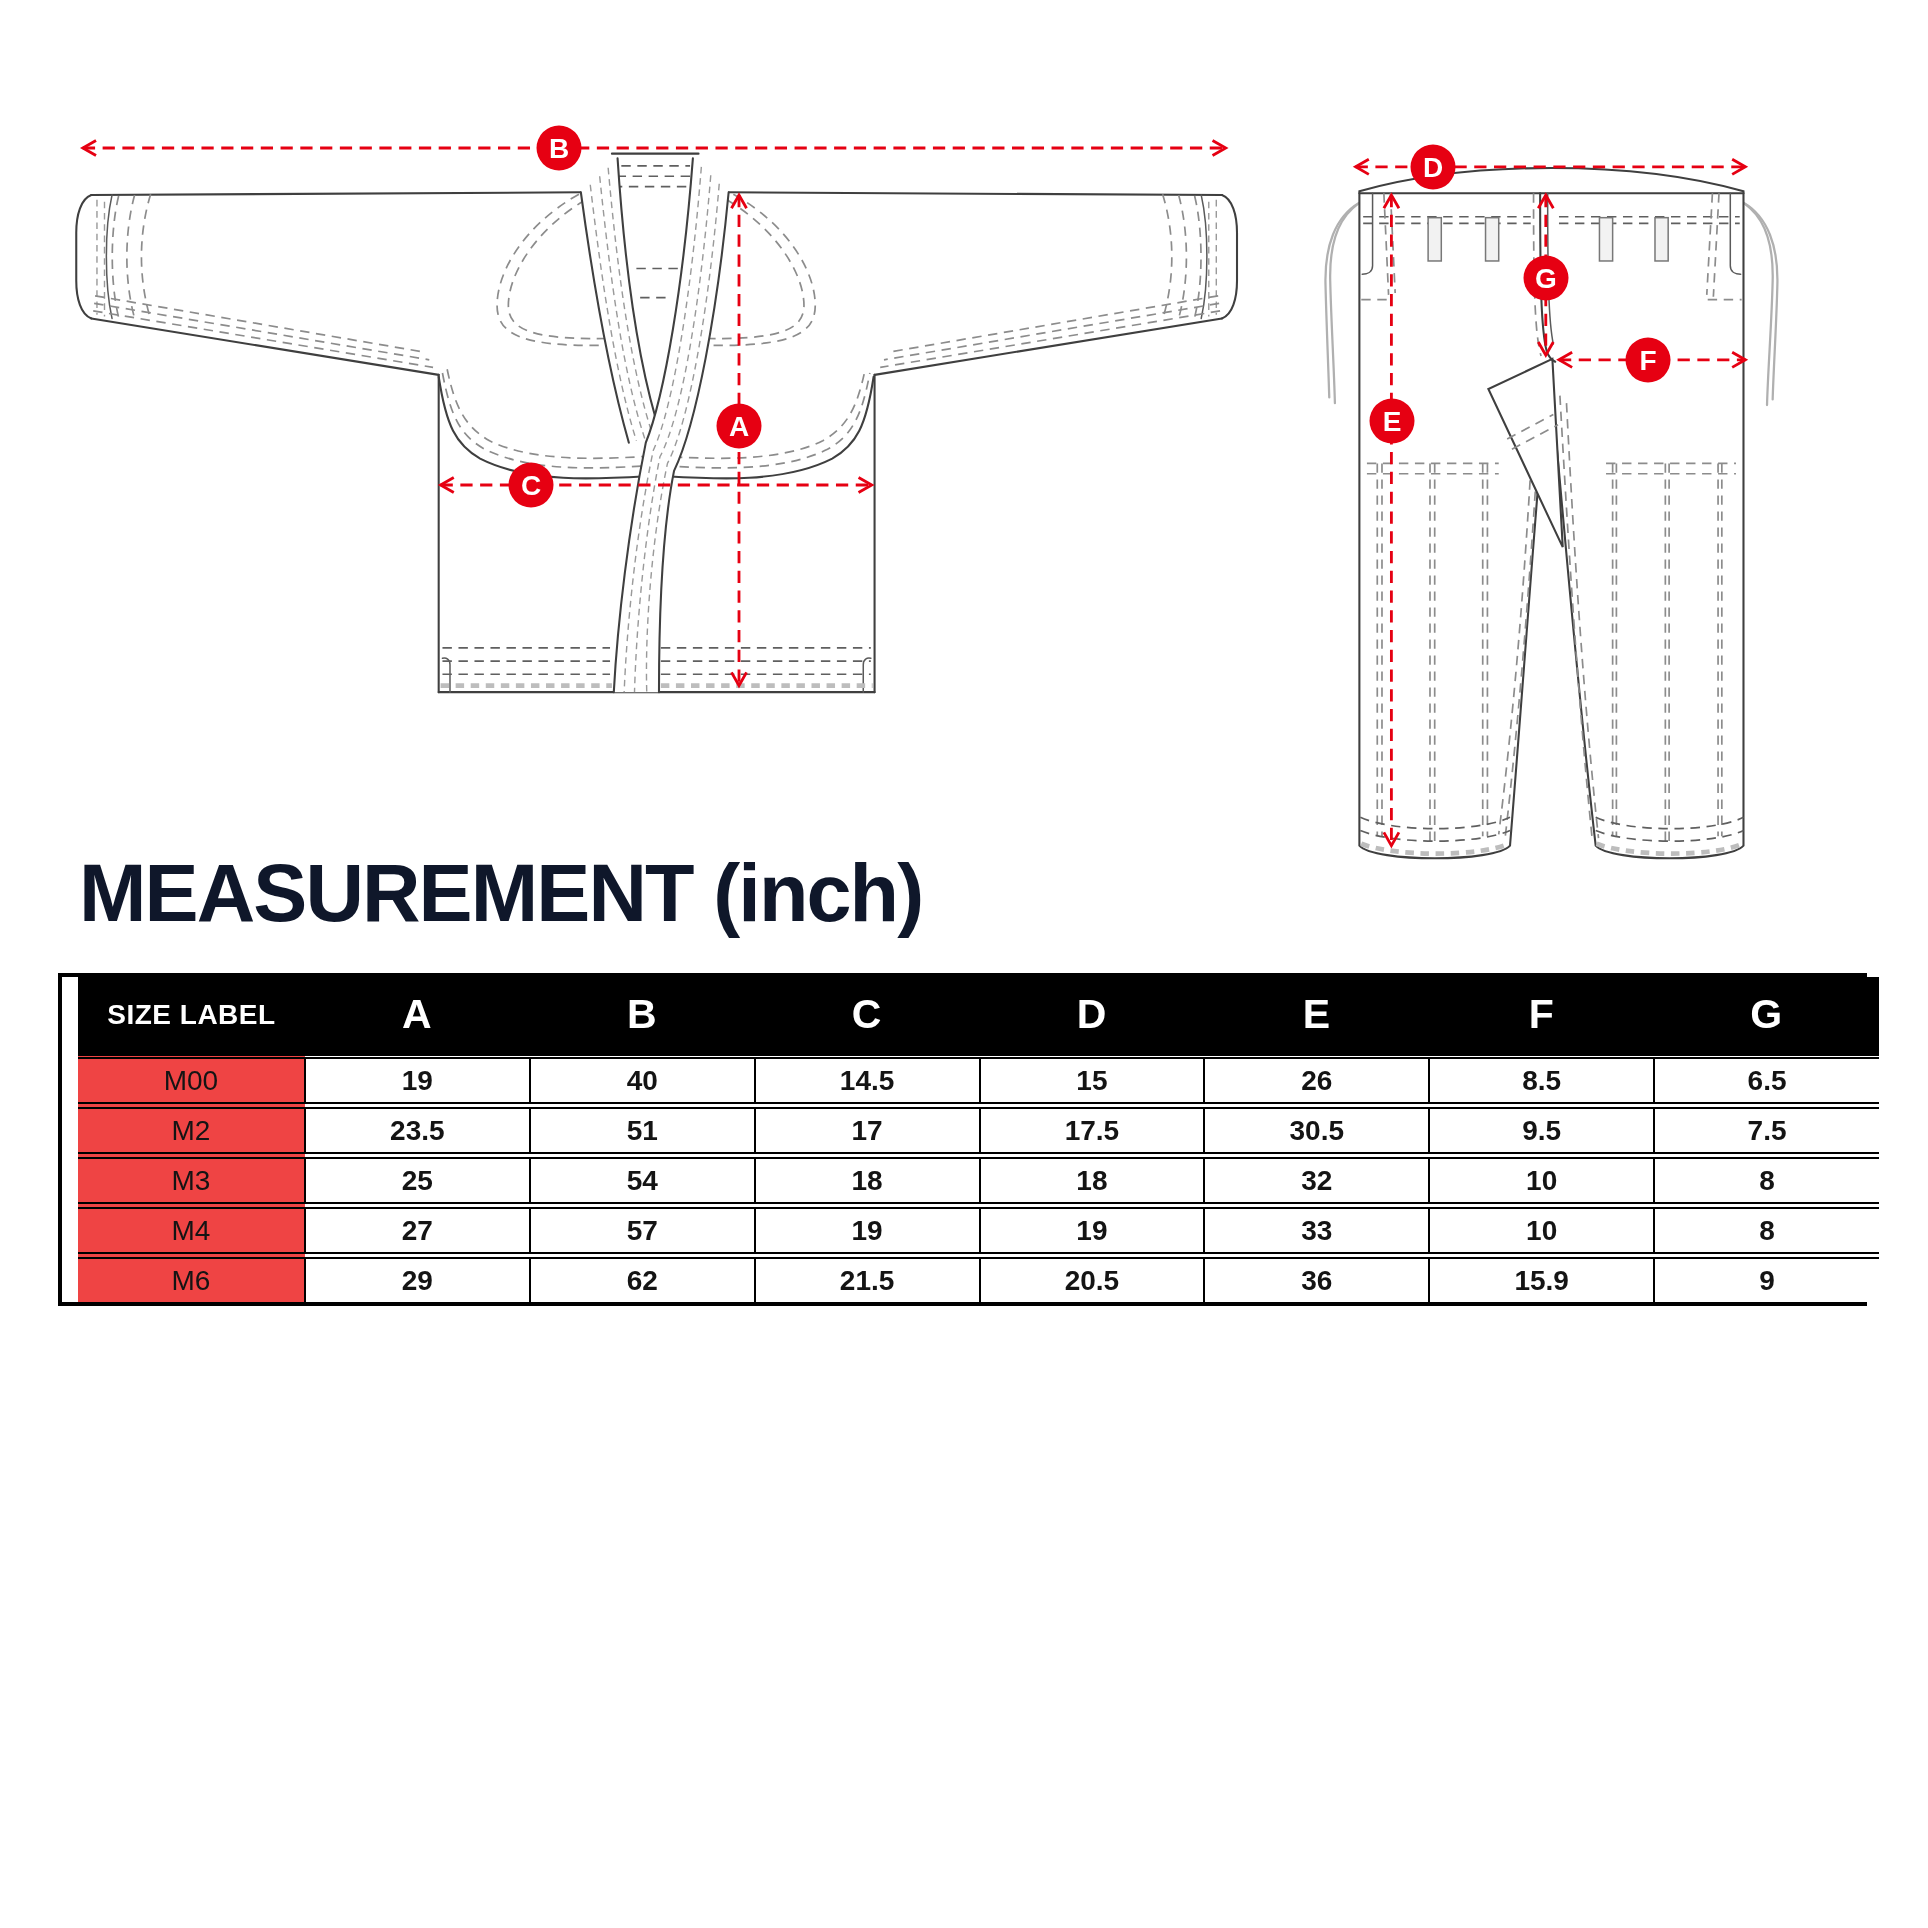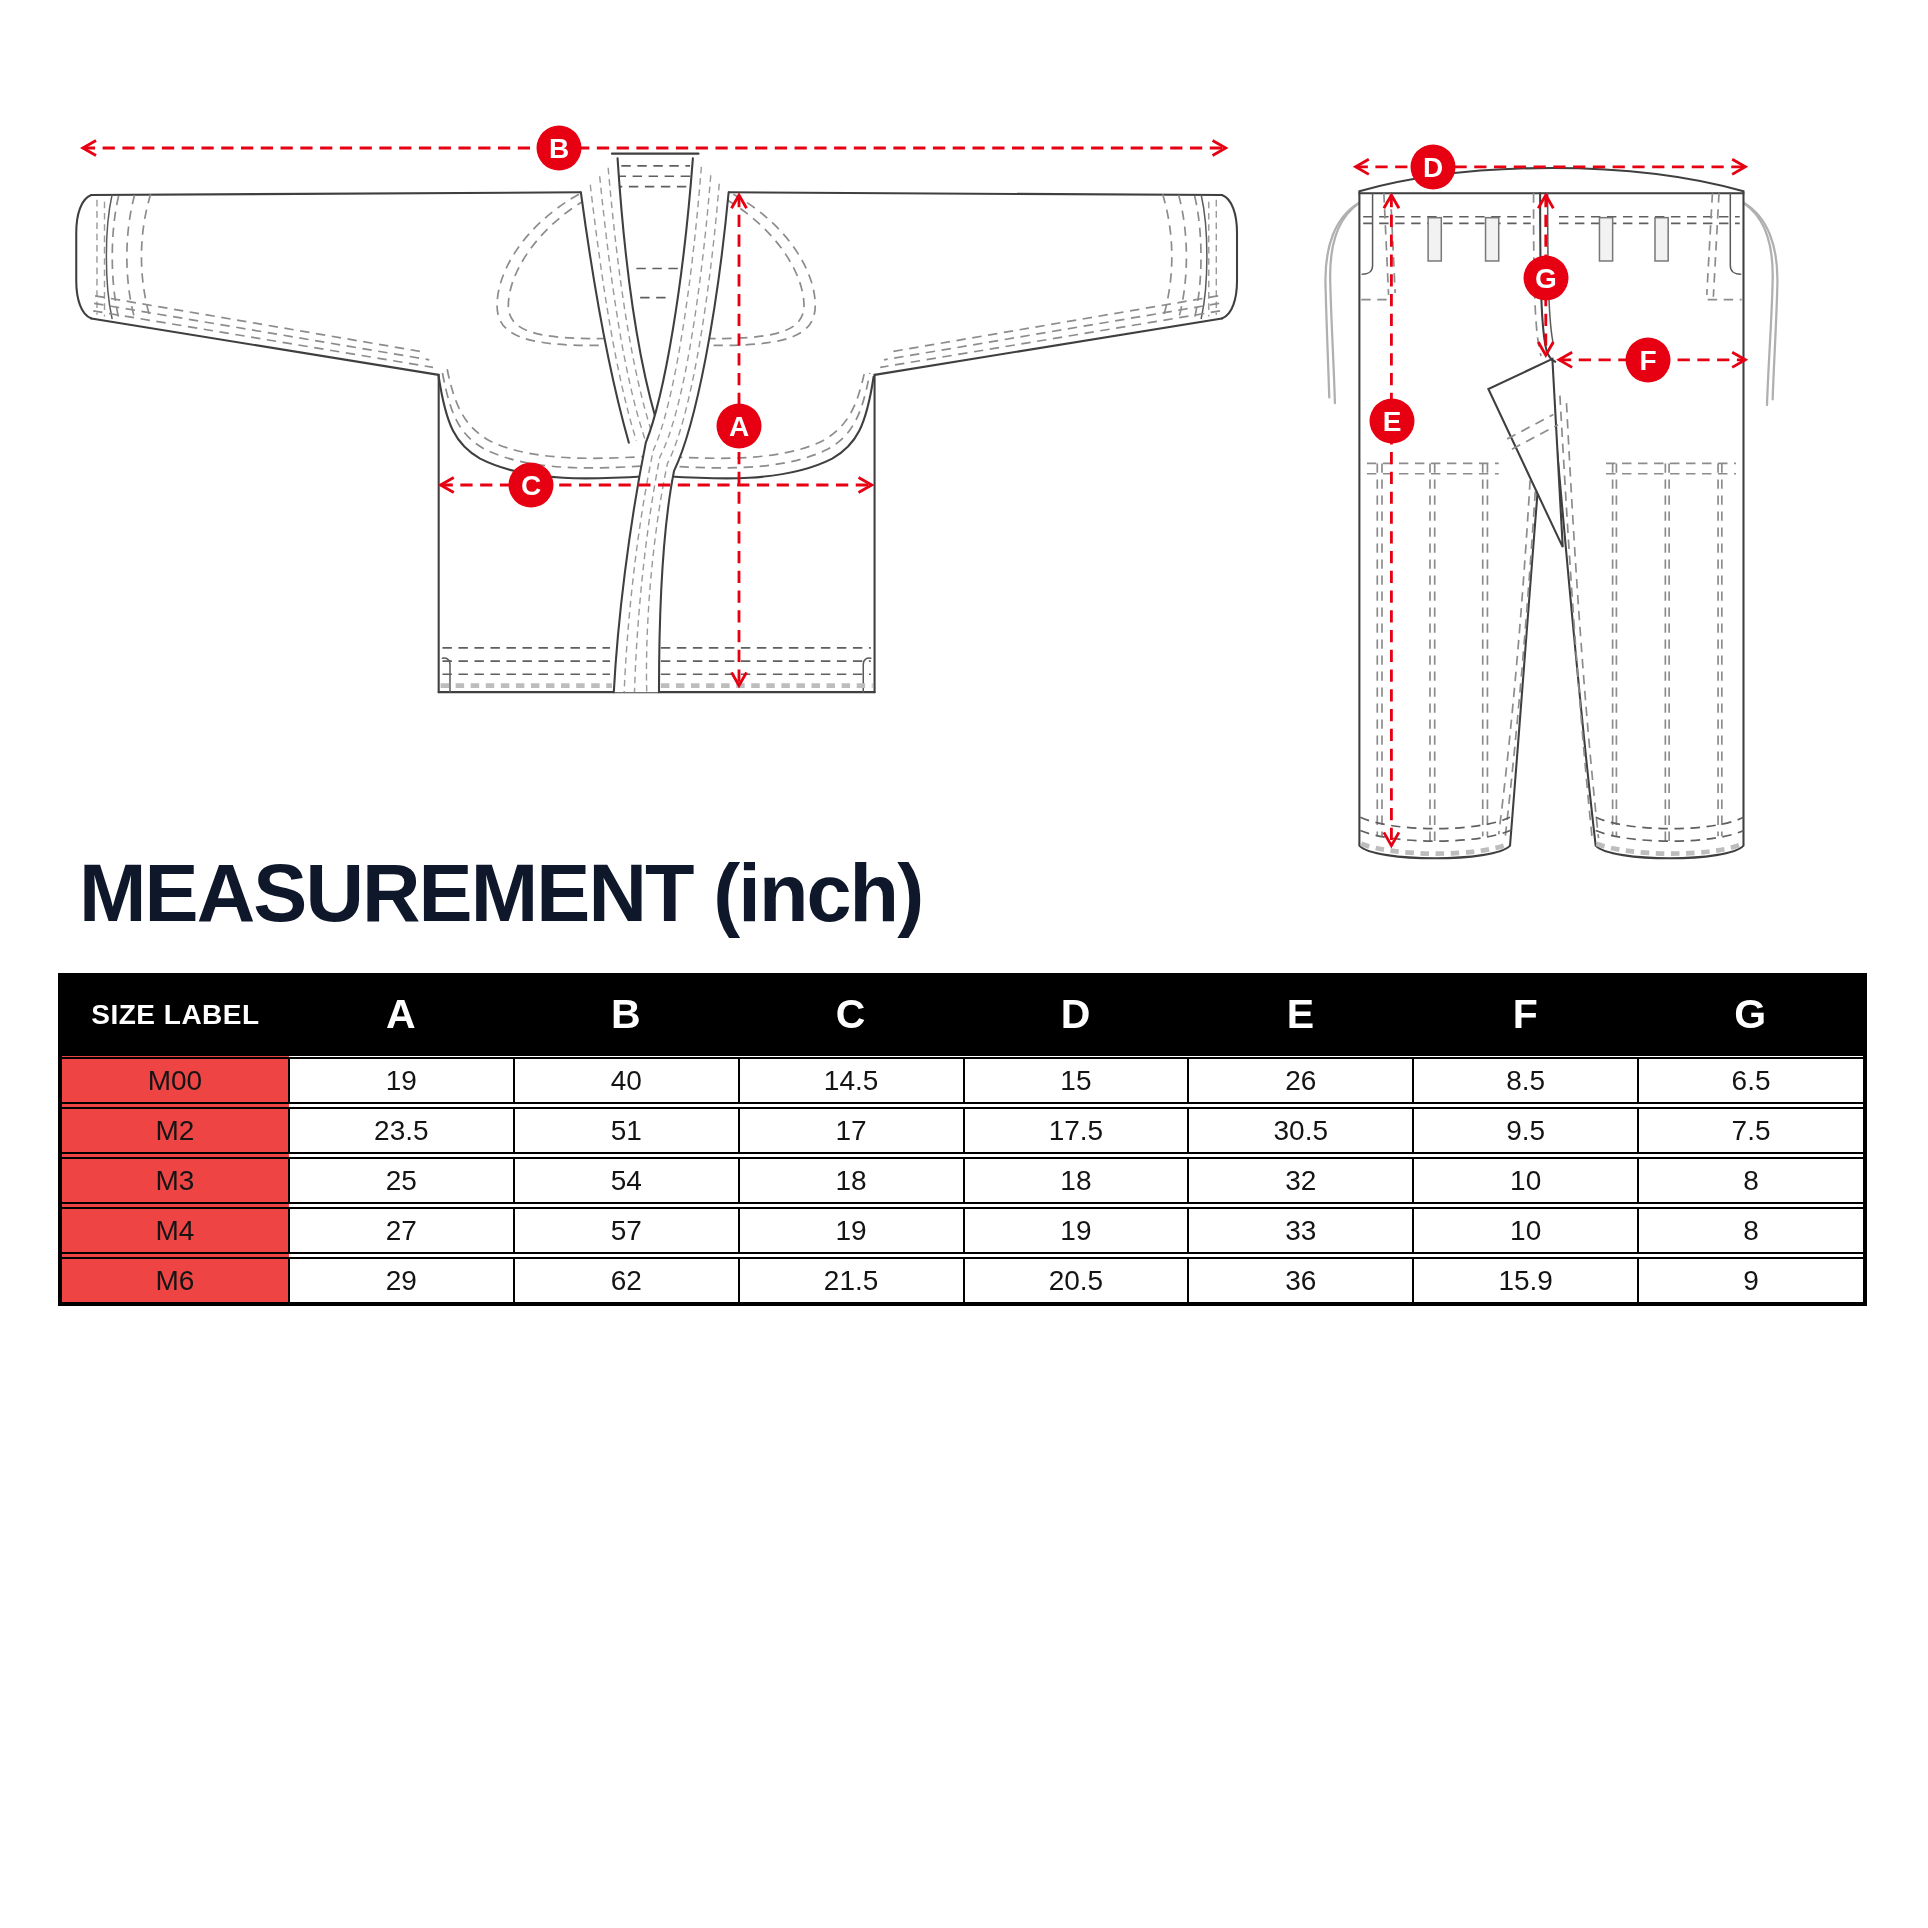--- a/index.html
+++ b/index.html
@@ -22,29 +22,29 @@
   .red-head{stroke:var(--accent,#e60012);stroke-width:3;fill:none;stroke-linejoin:miter;}
 
   .badge{position:absolute;width:45px;height:45px;border-radius:50%;
     background:var(--accent,#e60012);color:#fff;display:flex;align-items:center;justify-content:center;
     font-weight:700;font-size:28px;transform:translate(-50%,-50%);line-height:1;}
 
   .title{position:absolute;left:79px;top:853px;margin:0;font-size:81px;font-weight:700;
     letter-spacing:-1.9px;color:#0f172a;white-space:nowrap;line-height:1;}
 
   .table-wrap{position:absolute;left:58px;top:973px;width:1809px;border:4.7px solid #000;box-sizing:border-box;background:#fff;}
-  table.sizes{width:100%;border-collapse:collapse;table-layout:fixed;}
+  table.sizes{width:100%;border-collapse:collapse;table-layout:fixed;margin-left:16px;}
   table.sizes col.c-label{width:12.6%;}
   table.sizes thead th{background:#000;color:#fff;height:73px;font-size:41px;font-weight:700;
     letter-spacing:0.9px;text-align:center;vertical-align:middle;}
   table.sizes thead th.col-label{font-size:28px;letter-spacing:0.5px;}
   table.sizes tbody th,table.sizes tbody td{height:41px;text-align:center;vertical-align:middle;
     font-size:28px;color:#141414;border-top:7.5px double #000;}
   table.sizes tbody th{background:#ef4444;font-weight:400;}
-  table.sizes tbody td{background:#fff;font-weight:400;border-left:2.8px solid #000;}
+  table.sizes tbody td{background:#fff;font-weight:700;border-left:2.8px solid #000;}
 </style>
 </head>
 <body>
 
 <div class="stage">
 
   <svg class="diagrams" viewBox="0 0 2048 980">
 
     <g>
 

